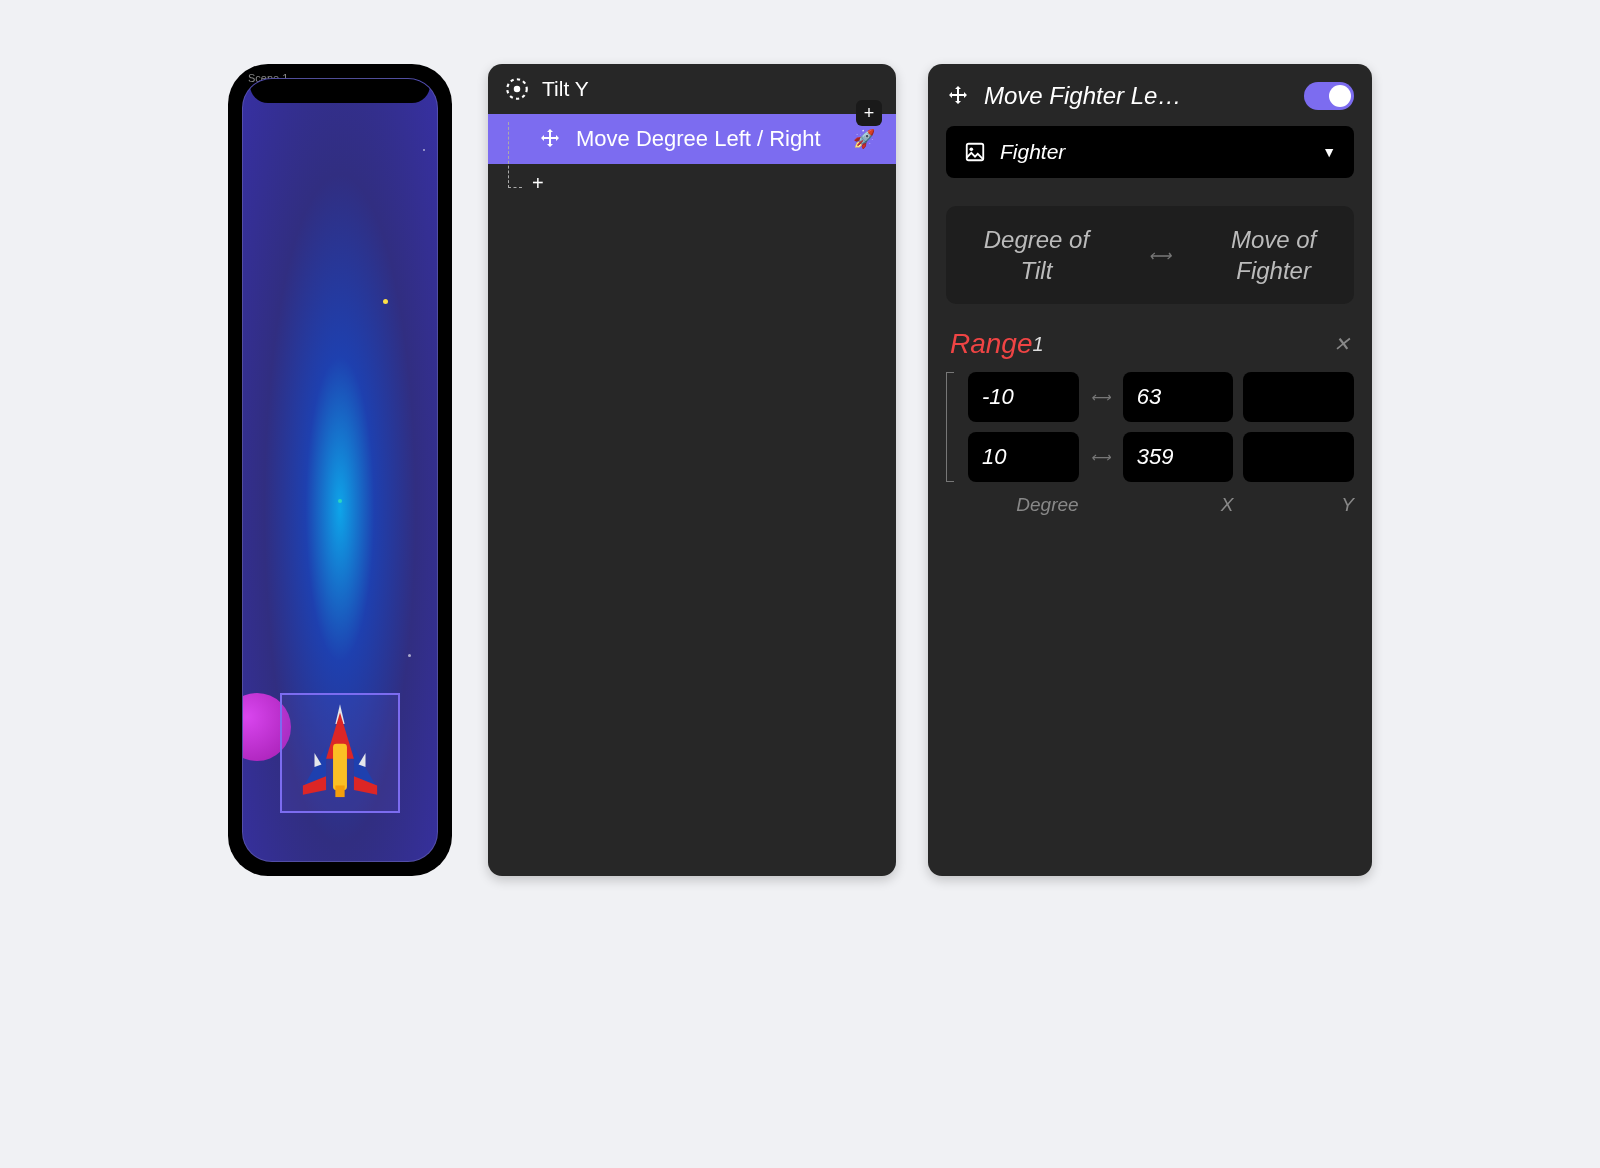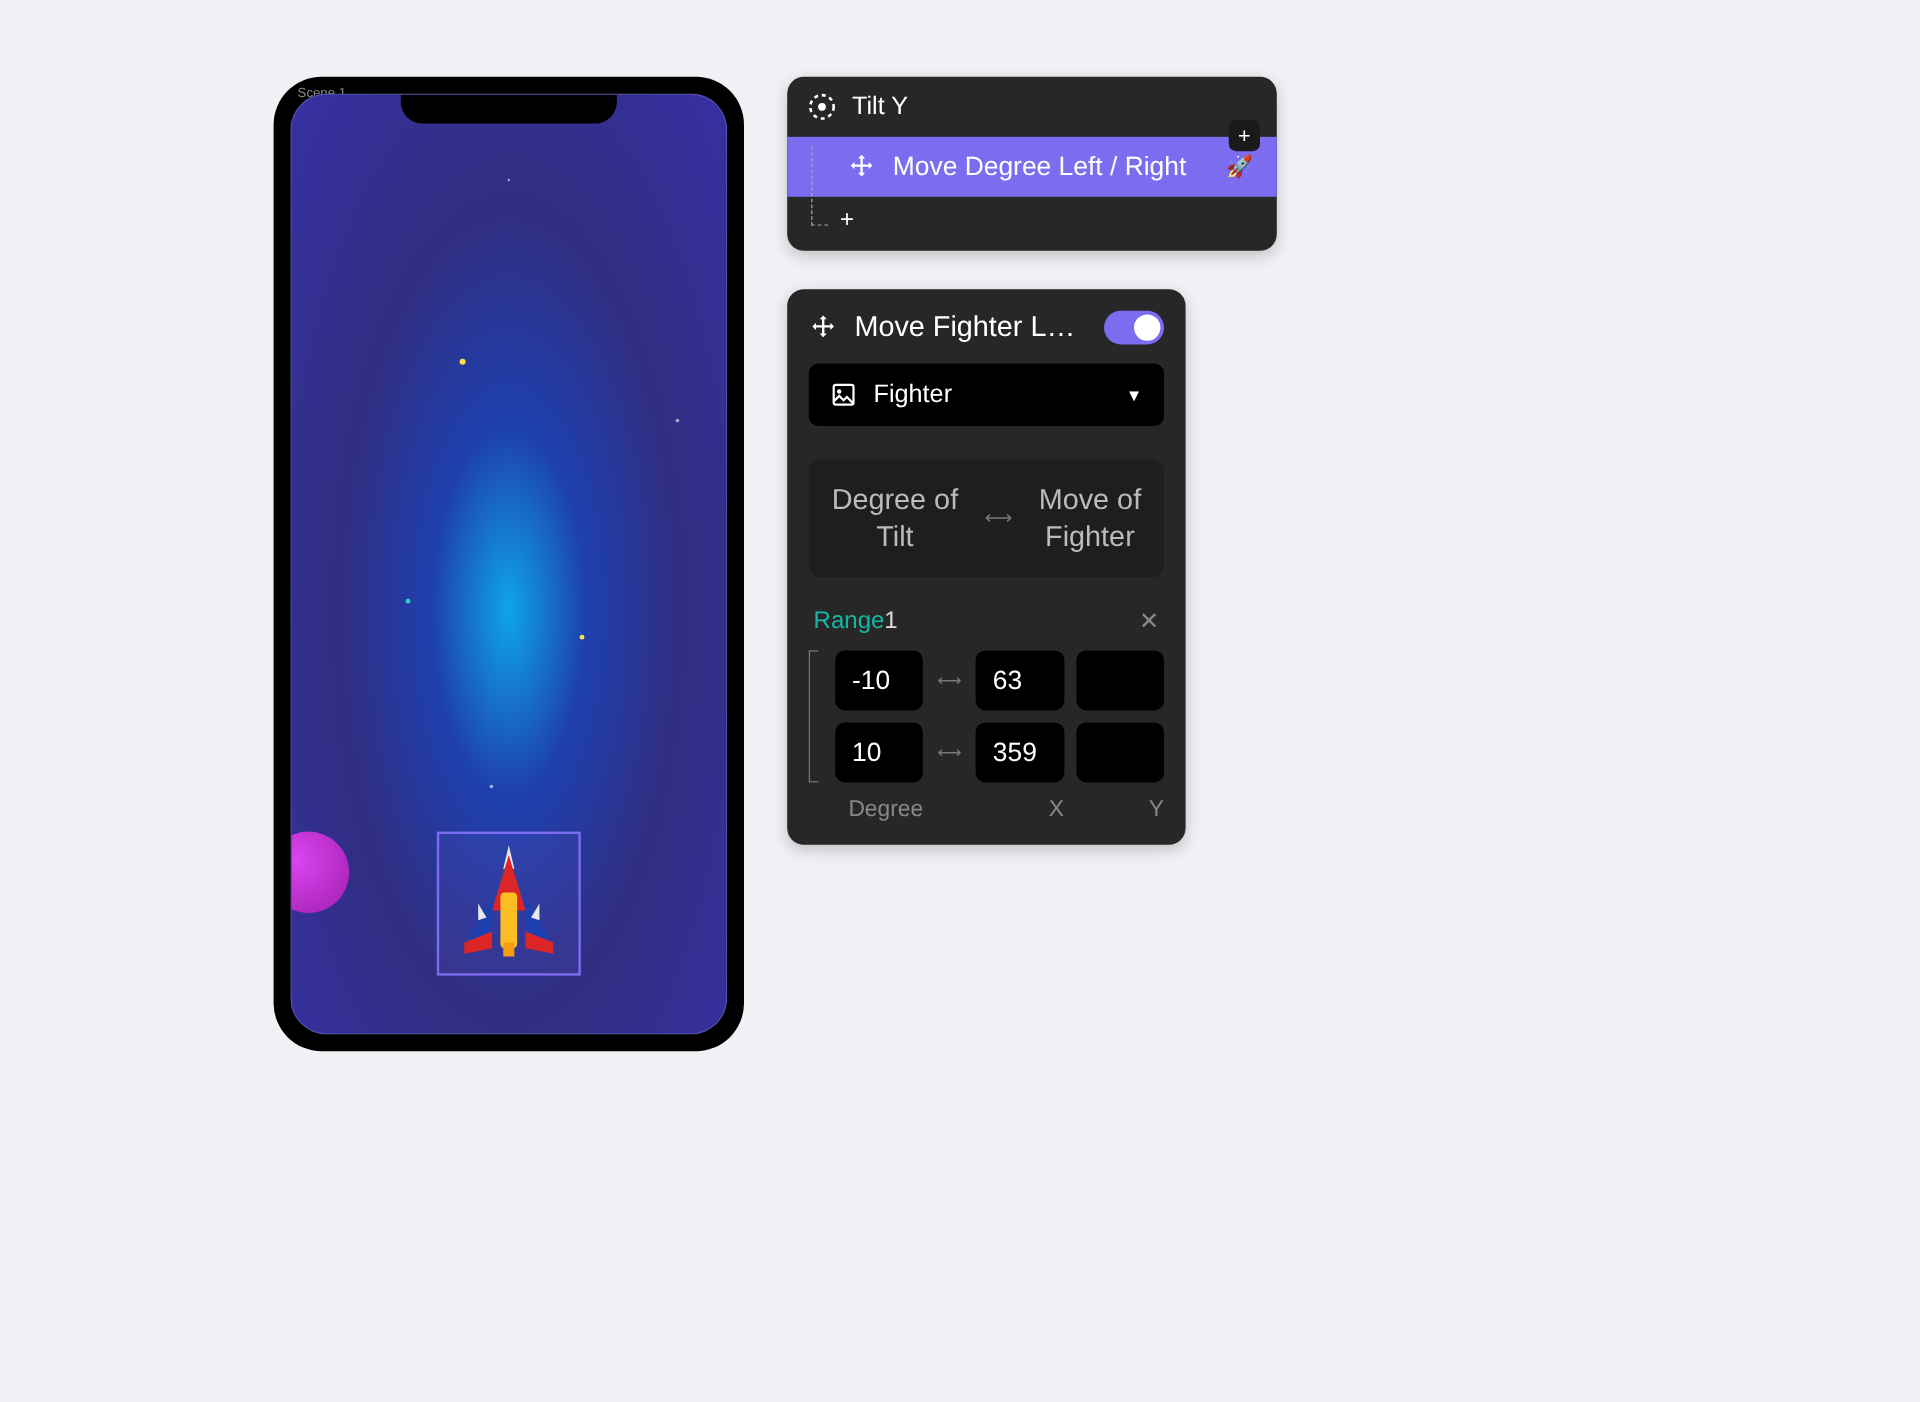--- a/index.html
+++ b/index.html
@@ -73,21 +73,21 @@
   left: 50%;
   transform: translateX(-50%);
   width: 120px;
   height: 120px;
   border: 2px solid #7c6cf0;
   background: rgba(124,108,240,0.1);
 }
 .fighter-svg { width: 100%; height: 100%; }
 
 
-.right-col { display: flex; flex-direction: column; gap: 32px; }
+.right-col { display: flex; flex-direction: row; gap: 32px; }
 
 .panel {
   background: #272727;
   border-radius: 14px;
   color: #fff;
   box-shadow: 0 4px 12px rgba(0,0,0,0.2);
 }
 
 
 .panel-header {
@@ -138,21 +138,21 @@
   display: flex;
   align-items: center;
 }
 .add-icon {
   color: #fff;
   font-size: 20px;
   cursor: pointer;
 }
 
 
-.props-panel { width: 332px; padding: 18px; }
+.props-panel { width: 444px; padding: 18px; font-style: italic; }
 .prop-header {
   display: flex;
   align-items: center;
   gap: 14px;
   margin-bottom: 16px;
 }
 .prop-title {
   font-size: 24px;
   font-weight: 500;
   flex: 1;
@@ -229,21 +229,21 @@
 }
 .mapping-col { color: #bbb; font-size: 24px; text-align: center; line-height: 1.3; }
 .link-icon { color: #777; font-size: 16px; }
 
 .range-header {
   display: flex;
   align-items: center;
   margin-bottom: 12px;
   padding: 0 4px;
 }
-.range-label { color: #14b8a6; font-size: 20px; }
+.range-label { color: #ef4444; font-size: 28px; }
 .range-num { color: #ddd; font-size: 20px; font-weight: 500; }
 .range-close { margin-left: auto; color: #888; font-size: 20px; cursor: pointer; }
 
 .range-grid {
   display: grid;
   grid-template-columns: 12px 1fr 24px 1fr 1fr;
   gap: 10px;
   align-items: center;
   margin-bottom: 8px;
 }

